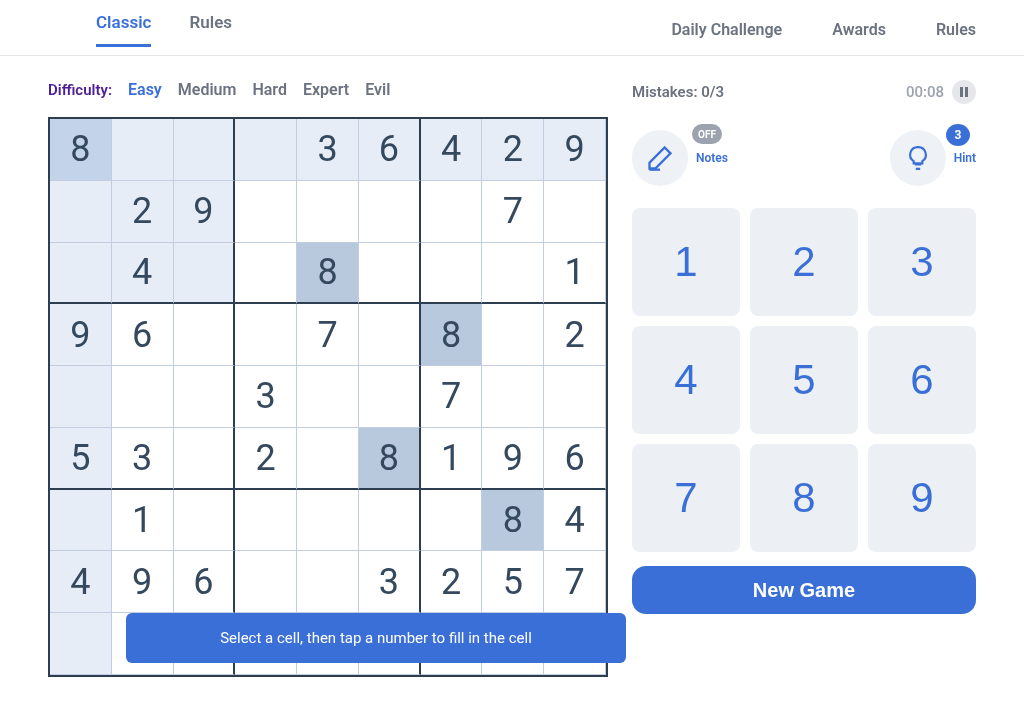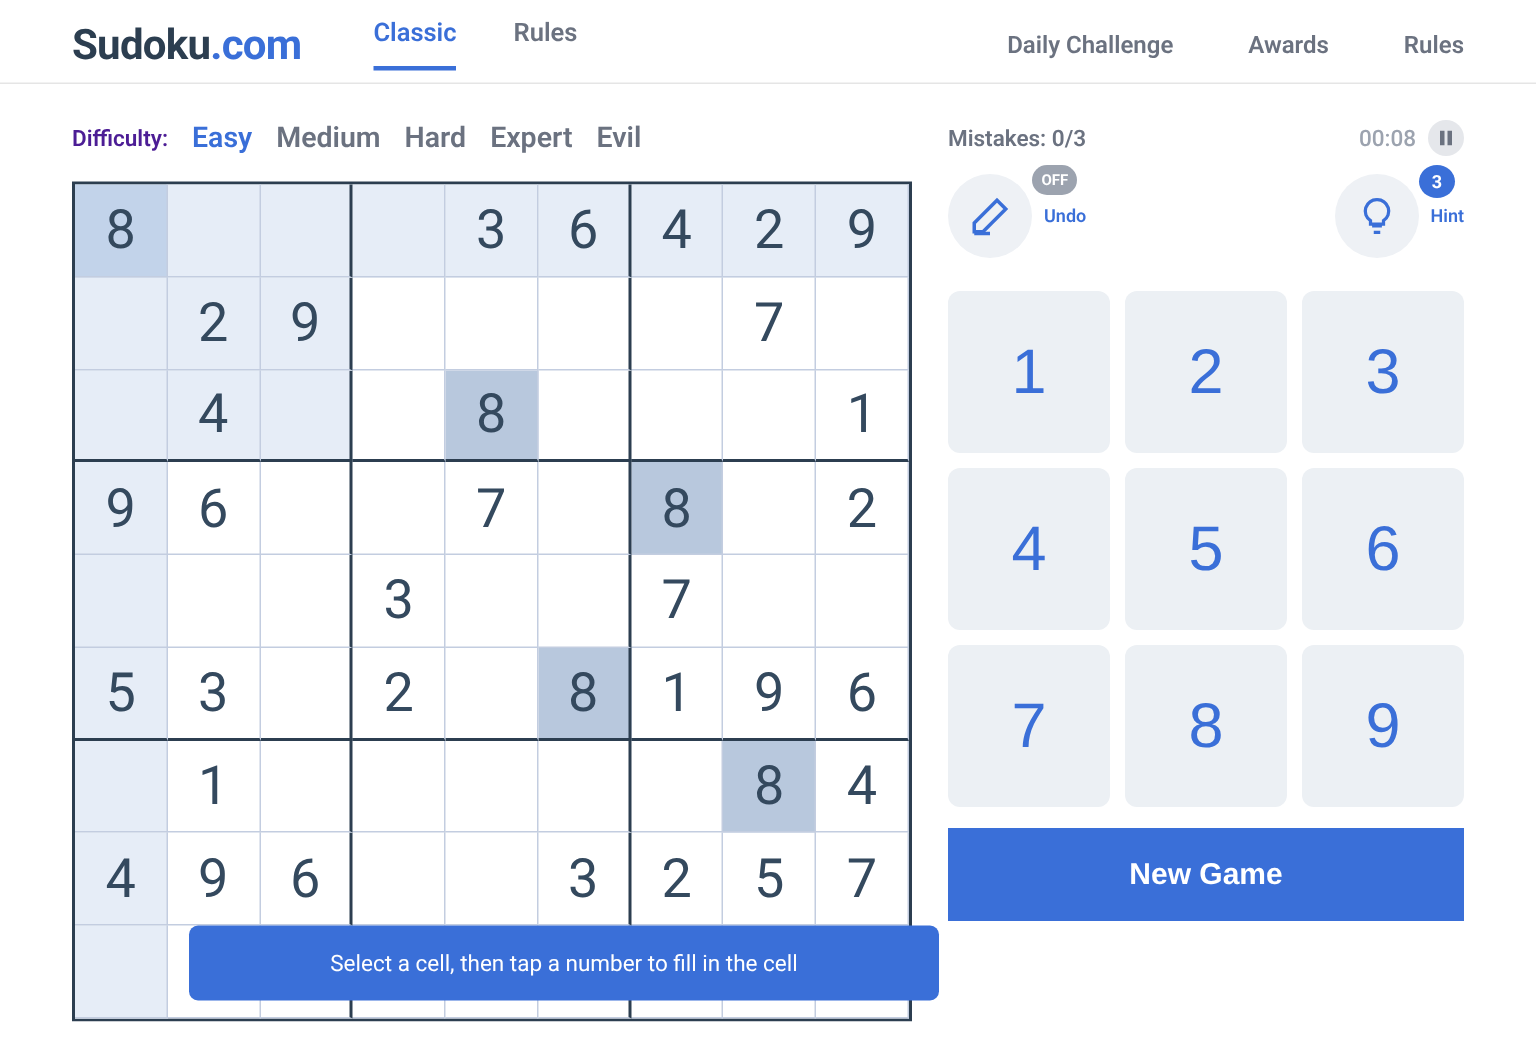--- a/index.html
+++ b/index.html
@@ -10,52 +10,49 @@
   .nav-primary { display: flex; margin-left: 48px; gap: 38px; }
   .nav-primary a { font-size: 17px; font-weight: 600; color: #6b7280; text-decoration: none; cursor: pointer; padding-bottom: 12px; }
   .nav-primary a.active { color: #3a6fd8; border-bottom: 3px solid #3a6fd8; }
   .nav-secondary { margin-left: auto; display: flex; gap: 50px; }
   .nav-secondary a { font-size: 16px; font-weight: 600; color: #6b7280; text-decoration: none; cursor: pointer; }
   .content { display: flex; padding: 24px 48px 0; gap: 24px; }
   .left { flex: 0 0 560px; }
   .right { flex: 1; }
   .diff-row { display: flex; align-items: center; gap: 16px; margin-bottom: 18px; }
   .diff-label { color: #4c1d95; font-size: 15px; font-weight: 600; }
-  .diff-row a { font-size: 19px; font-weight: 600; color: #6b7280; cursor: pointer; text-decoration:none; }
+  .diff-row a { font-size: 16px; font-weight: 600; color: #6b7280; cursor: pointer; text-decoration:none; }
   .diff-row a.active { color: #3a6fd8; }
   .board { position: relative; width: 560px; height: 560px; border: 2px solid #2c3e50; background: #fff; }
   .cell { position: absolute; display: flex; align-items: center; justify-content: center; font-size: 36px; color: #34495e; border-right: 1px solid #c3cde0; border-bottom: 1px solid #c3cde0; cursor: pointer; }
   .cell.selected { background: #c2d3ea; }
   .cell.same-row-col { background: #e6edf7; }
   .cell.same-num { background: #b8c8dd; }
   .thick-r { border-right: 2px solid #2c3e50; }
   .thick-b { border-bottom: 2px solid #2c3e50; }
   .tooltip { position: absolute; left: 76px; bottom: 12px; width: 500px; background: #3a6fd8; color: #fff; font-size: 15px; padding: 16px 20px; border-radius: 6px; text-align: center; z-index: 10; }
-  .status-row { display: flex; align-items: center; margin-bottom: 12px; }
+  .status-row { display: flex; align-items: center; margin-bottom: 26px; }
   .mistakes { font-size: 15px; color: #6b7280; font-weight: 600; }
   .timer { margin-left: auto; font-size: 15px; color: #9ca3af; font-weight: 500; }
   .pause { margin-left: 8px; width: 24px; height: 24px; border-radius: 50%; background: #e5e7eb; display: inline-flex; align-items: center; justify-content: center; cursor: pointer; font-size: 10px; color: #6b7280; }
   .tools { display: flex; justify-content: space-between; margin-bottom: 22px; }
   .tool { display: flex; flex-direction: row; align-items: center; gap: 8px; cursor: pointer; position: relative; }
   .tool-circle { width: 56px; height: 56px; border-radius: 50%; background: #eef1f5; display: flex; align-items: center; justify-content: center; }
   .tool-label { font-size: 12px; font-weight: 600; color: #3a6fd8; }
   .tool-badge { position: absolute; top: -6px; right: 6px; min-width: 24px; height: 20px; border-radius: 10px; display: flex; align-items: center; justify-content: center; font-size: 10px; font-weight: 700; color: #fff; padding: 0 6px; }
   .badge-off { background: #9ca3af; }
   .badge-count { background: #3a6fd8; width: 22px; height: 22px; border-radius: 50%; font-size: 12px; }
   .numpad { display: grid; grid-template-columns: repeat(3, 1fr); gap: 10px; margin-bottom: 14px; }
   .numpad button { height: 108px; border: none; background: #ecf0f4; color: #3a6fd8; font-size: 42px; font-weight: 400; border-radius: 8px; cursor: pointer; }
-  .newgame { width: 100%; height: 62px; border: none; background: #3a6fd8; color: #fff; font-size: 20px; font-weight: 600; border-radius: 0; cursor: pointer; }
+  .newgame { width: 100%; height: 48px; border: none; background: #3a6fd8; color: #fff; font-size: 20px; font-weight: 600; border-radius: 14px; cursor: pointer; }
 </style>
 </head>
 <body>
 
 <div class="header">
-  <div class="logo">
-    <span>Sudoku</span><span class="dot">.com</span>
-  </div>
   <div class="nav-primary" id="nav-primary">
       <a class="active">Classic</a>
       <a>Rules</a>
     </div>
   <div class="nav-secondary" id="nav-secondary">
       <a>Daily Challenge</a>
       <a>Awards</a>
       <a>Rules</a>
     </div>
 </div>
@@ -170,21 +167,21 @@
     </div>
     <div class="tools">
       <div class="tool">
         <div class="tool-badge badge-off">OFF</div>
         <div class="tool-circle">
             <svg width="28" height="28" viewBox="0 0 24 24" fill="none" stroke="#3a6fd8" stroke-width="2">
               <path d="M16 3l5 5L8 21H3v-5z"></path>
               <line x1="3" y1="22" x2="12" y2="22"></line>
             </svg>
           </div>
-        <span class="tool-label">Undo</span>
+        <span class="tool-label">Notes</span>
       </div>
       <div class="tool">
         <div class="tool-badge badge-count">3</div>
         <div class="tool-circle">
             <svg width="26" height="26" viewBox="0 0 24 24" fill="none" stroke="#3a6fd8" stroke-width="2">
               <path d="M9 18h6M10 22h4M12 2a7 7 0 0 0-4 12.9V17h8v-2.1A7 7 0 0 0 12 2z"></path>
             </svg>
           </div>
         <span class="tool-label">Hint</span>
       </div>

